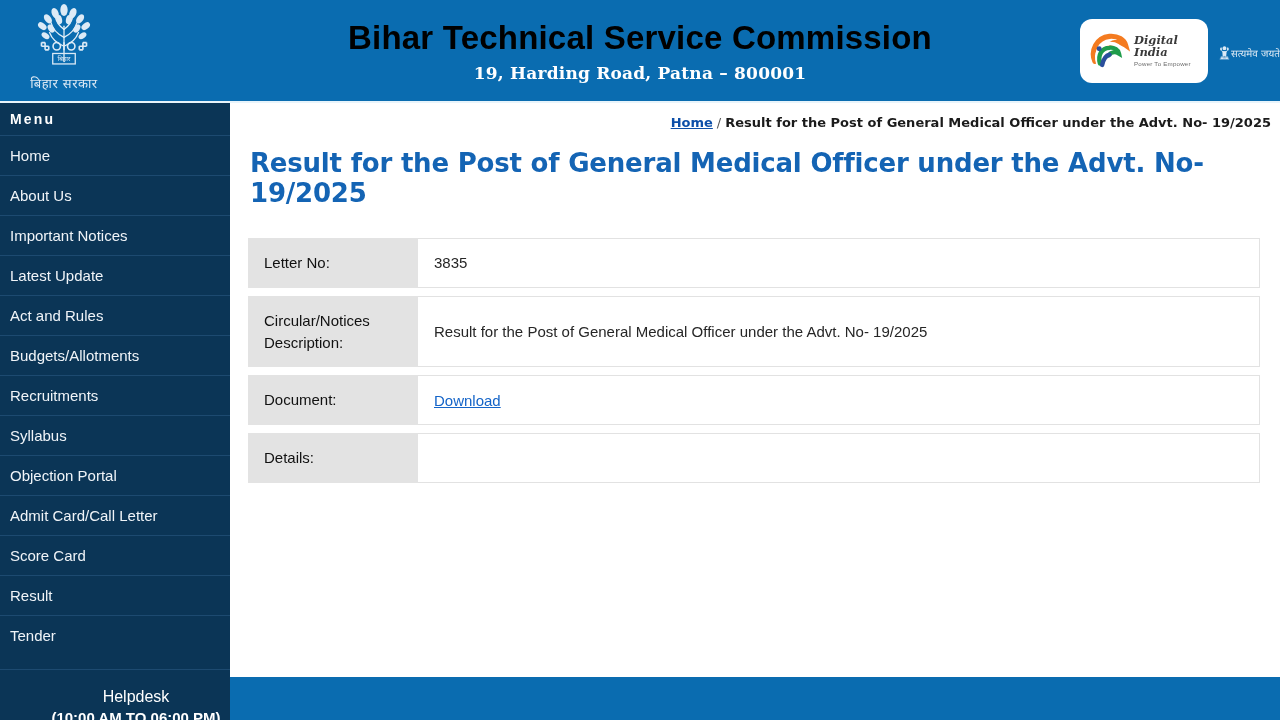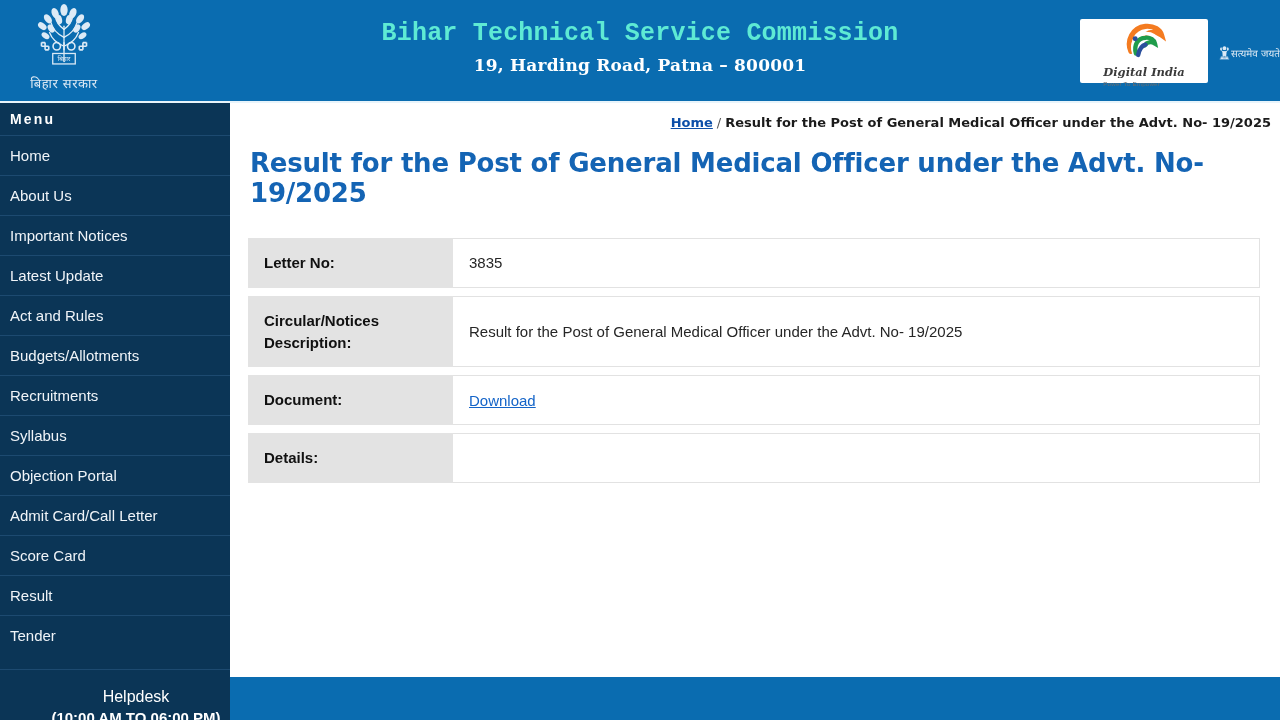--- a/index.html
+++ b/index.html
@@ -31,36 +31,36 @@
     font-size: 13px; color: #dce9f4;
     letter-spacing: 0.5px; line-height: 1;
     margin-top: 1px; white-space: nowrap;
   }
 
   .header-center {
     position: absolute; left: 230px; top: 20px;
     width: 820px; text-align: center;
   }
   .header-title {
-    font-family: Liberation Mono, monospace;
-    font-size: 25px; font-weight: bold; color: #5eead4;
+    font-family: Liberation Sans, sans-serif;
+    font-size: 33px; font-weight: bold; color: #000000;
     line-height: 1.1; letter-spacing: 0.2px;
   }
   .header-subtitle {
     font-family: "DejaVu Serif", serif;
     font-size: 17px; font-weight: bold; color: #ffffff;
     margin-top: 7px; letter-spacing: 0.2px;
   }
 
   .digital-india-box {
     position: absolute; left: 1080px; top: 19px;
     width: 128px; height: 64px;
-    background: #ffffff; border-radius: 2px;
+    background: #ffffff; border-radius: 12px;
     display: flex; align-items: center; justify-content: flex-start;
-    padding: 0 6px; gap: 4px; flex-direction: column;
+    padding: 0 6px; gap: 4px;
   }
   .di-mark { width: 44px; height: 44px; flex: none; }
   .di-text { display: flex; flex-direction: column; line-height: 1; }
   .di-name {
     font-family: "DejaVu Serif", serif;
     font-size: 11.5px; font-style: italic; font-weight: bold; color: #3a3a3a;
   }
   .di-tag {
     font-family: "Liberation Sans", sans-serif;
     font-size: 6.2px; color: #6c6c6c; margin-top: 2.5px; letter-spacing: 0.2px;
@@ -144,24 +144,24 @@
     width: 1012px;
     border-collapse: separate;
     border-spacing: 0 8px;
   }
   .detail-table td {
     vertical-align: middle;
     font-size: 15px;
     padding: 14px 16px;
   }
   .detail-table td.label {
-    width: 205px;
+    width: 170px;
     background: #e3e3e3;
     color: #111111;
-    font-weight: bold;
+    font-weight: normal;
     line-height: 1.45;
   }
   .detail-table td.value {
     background: #ffffff;
     color: #262626;
     border: 1px solid #e2e2e2;
     border-left: none;
   }
   .detail-table td.value a {
     color: #1464c8; text-decoration: underline;

